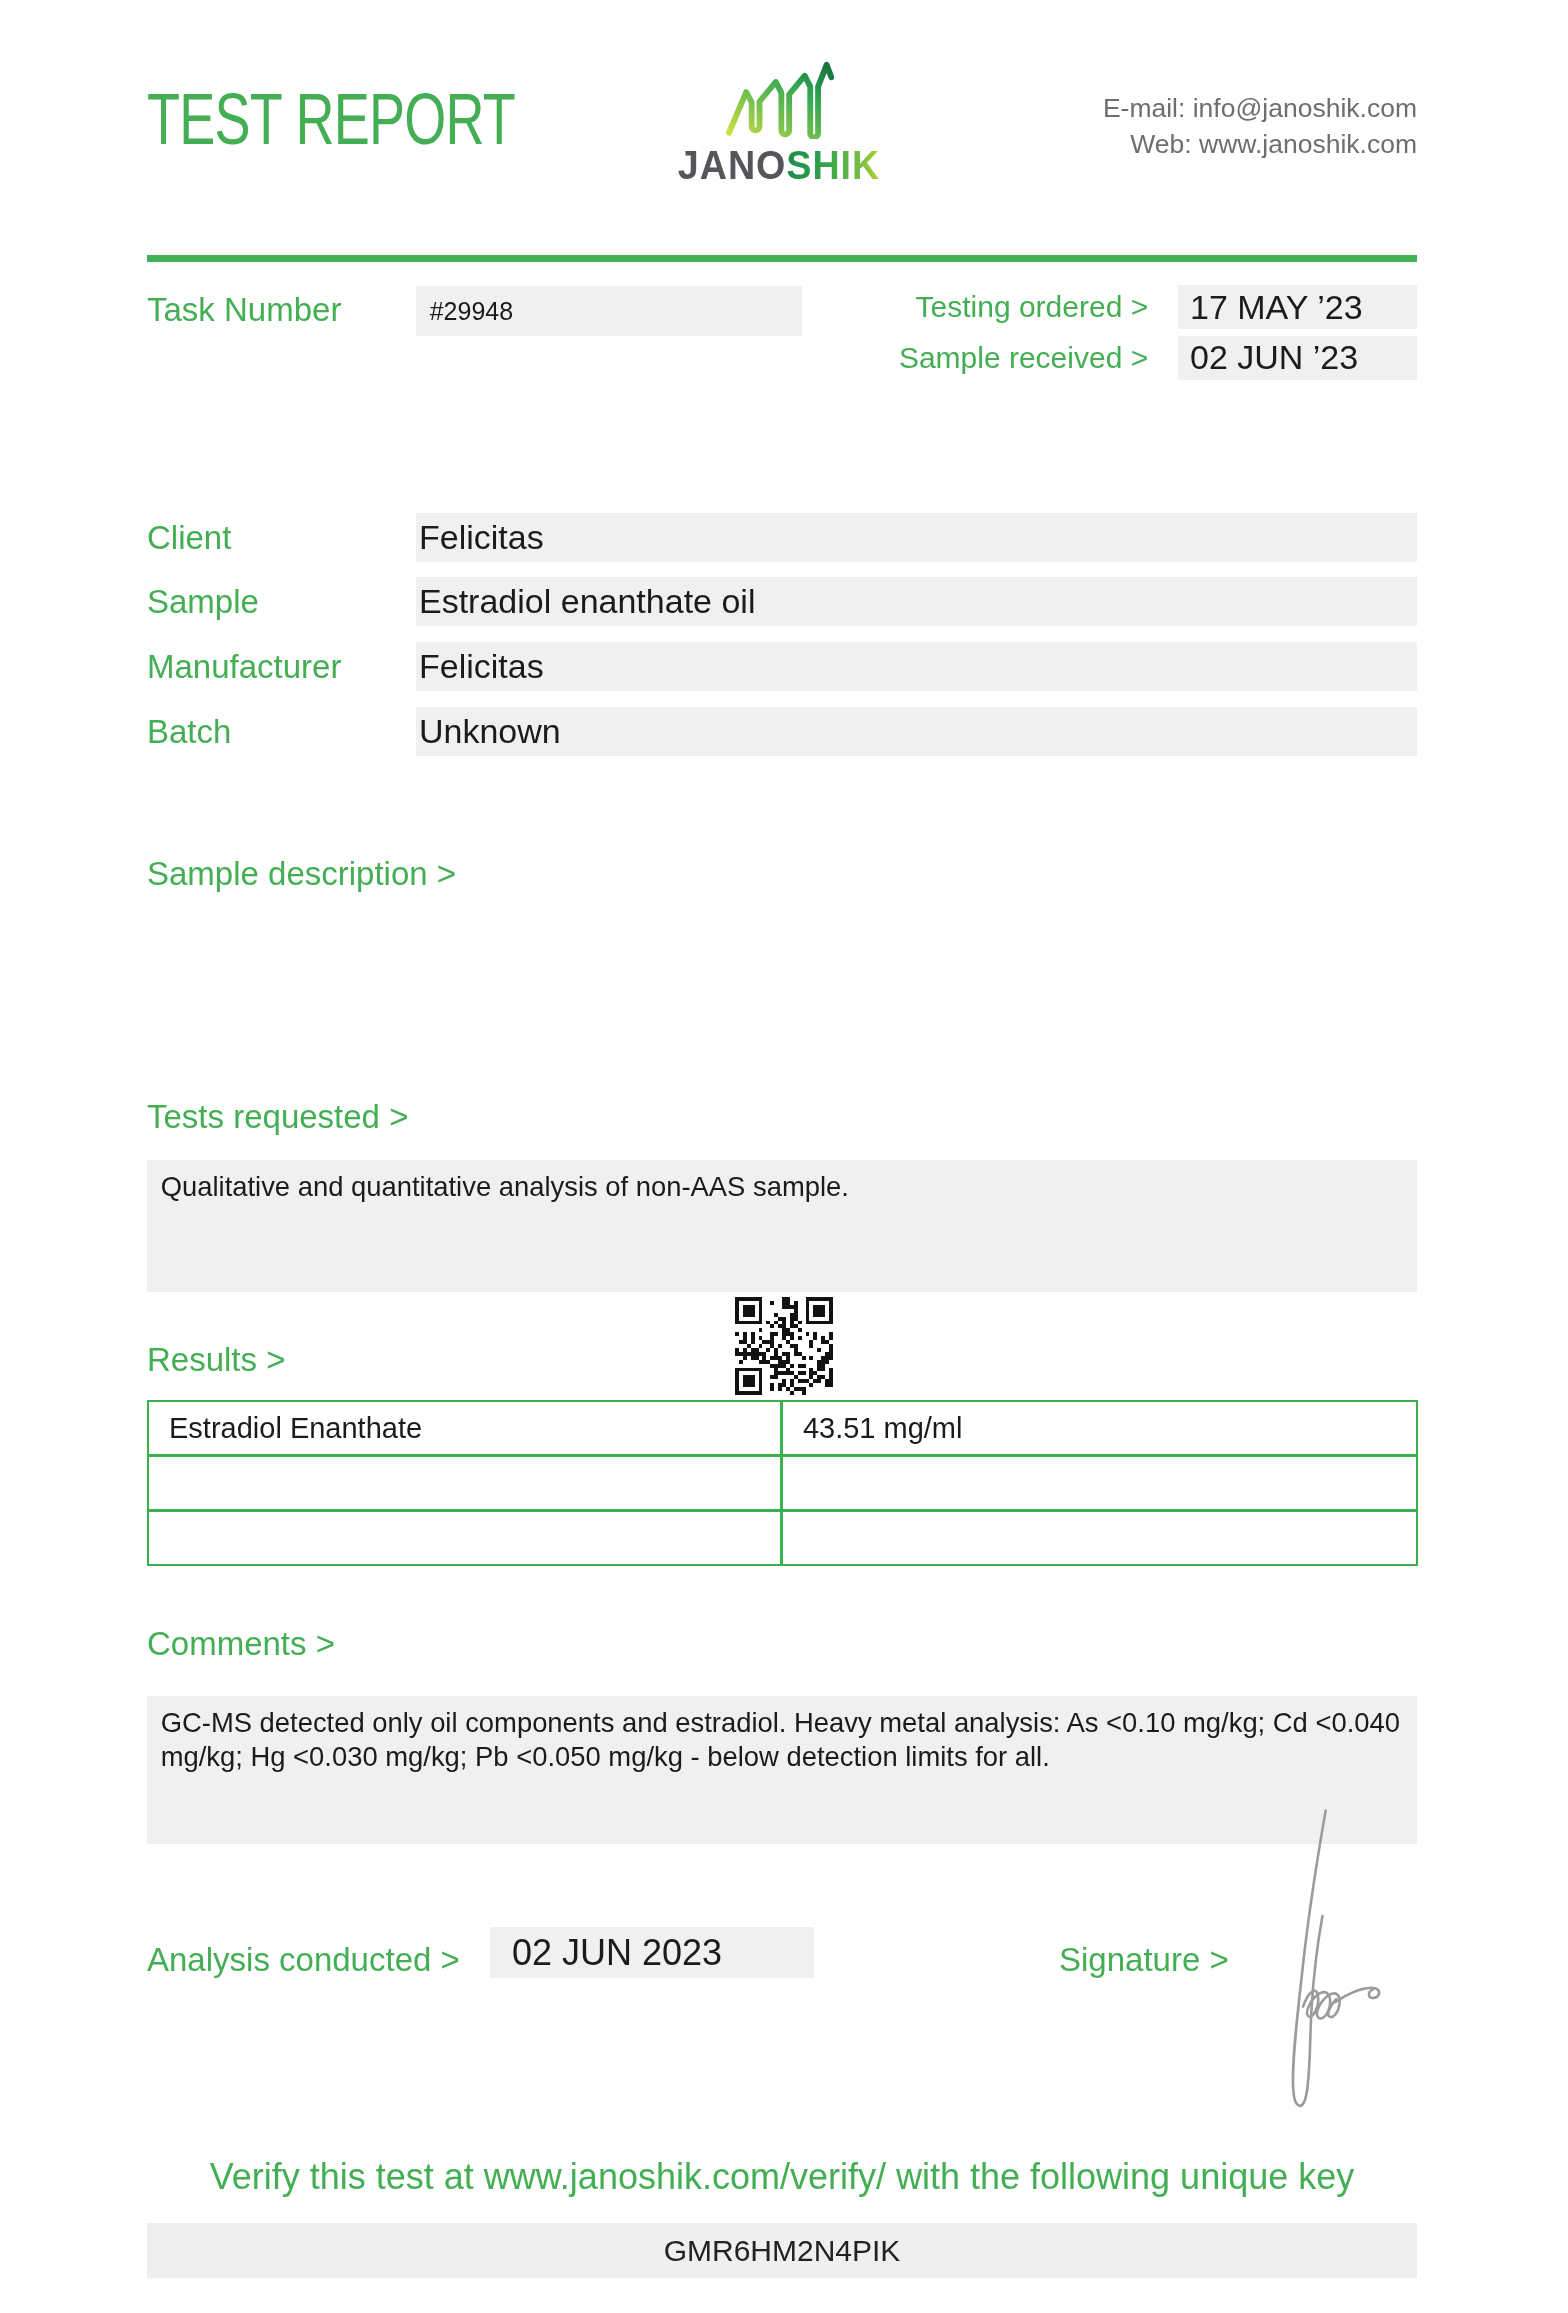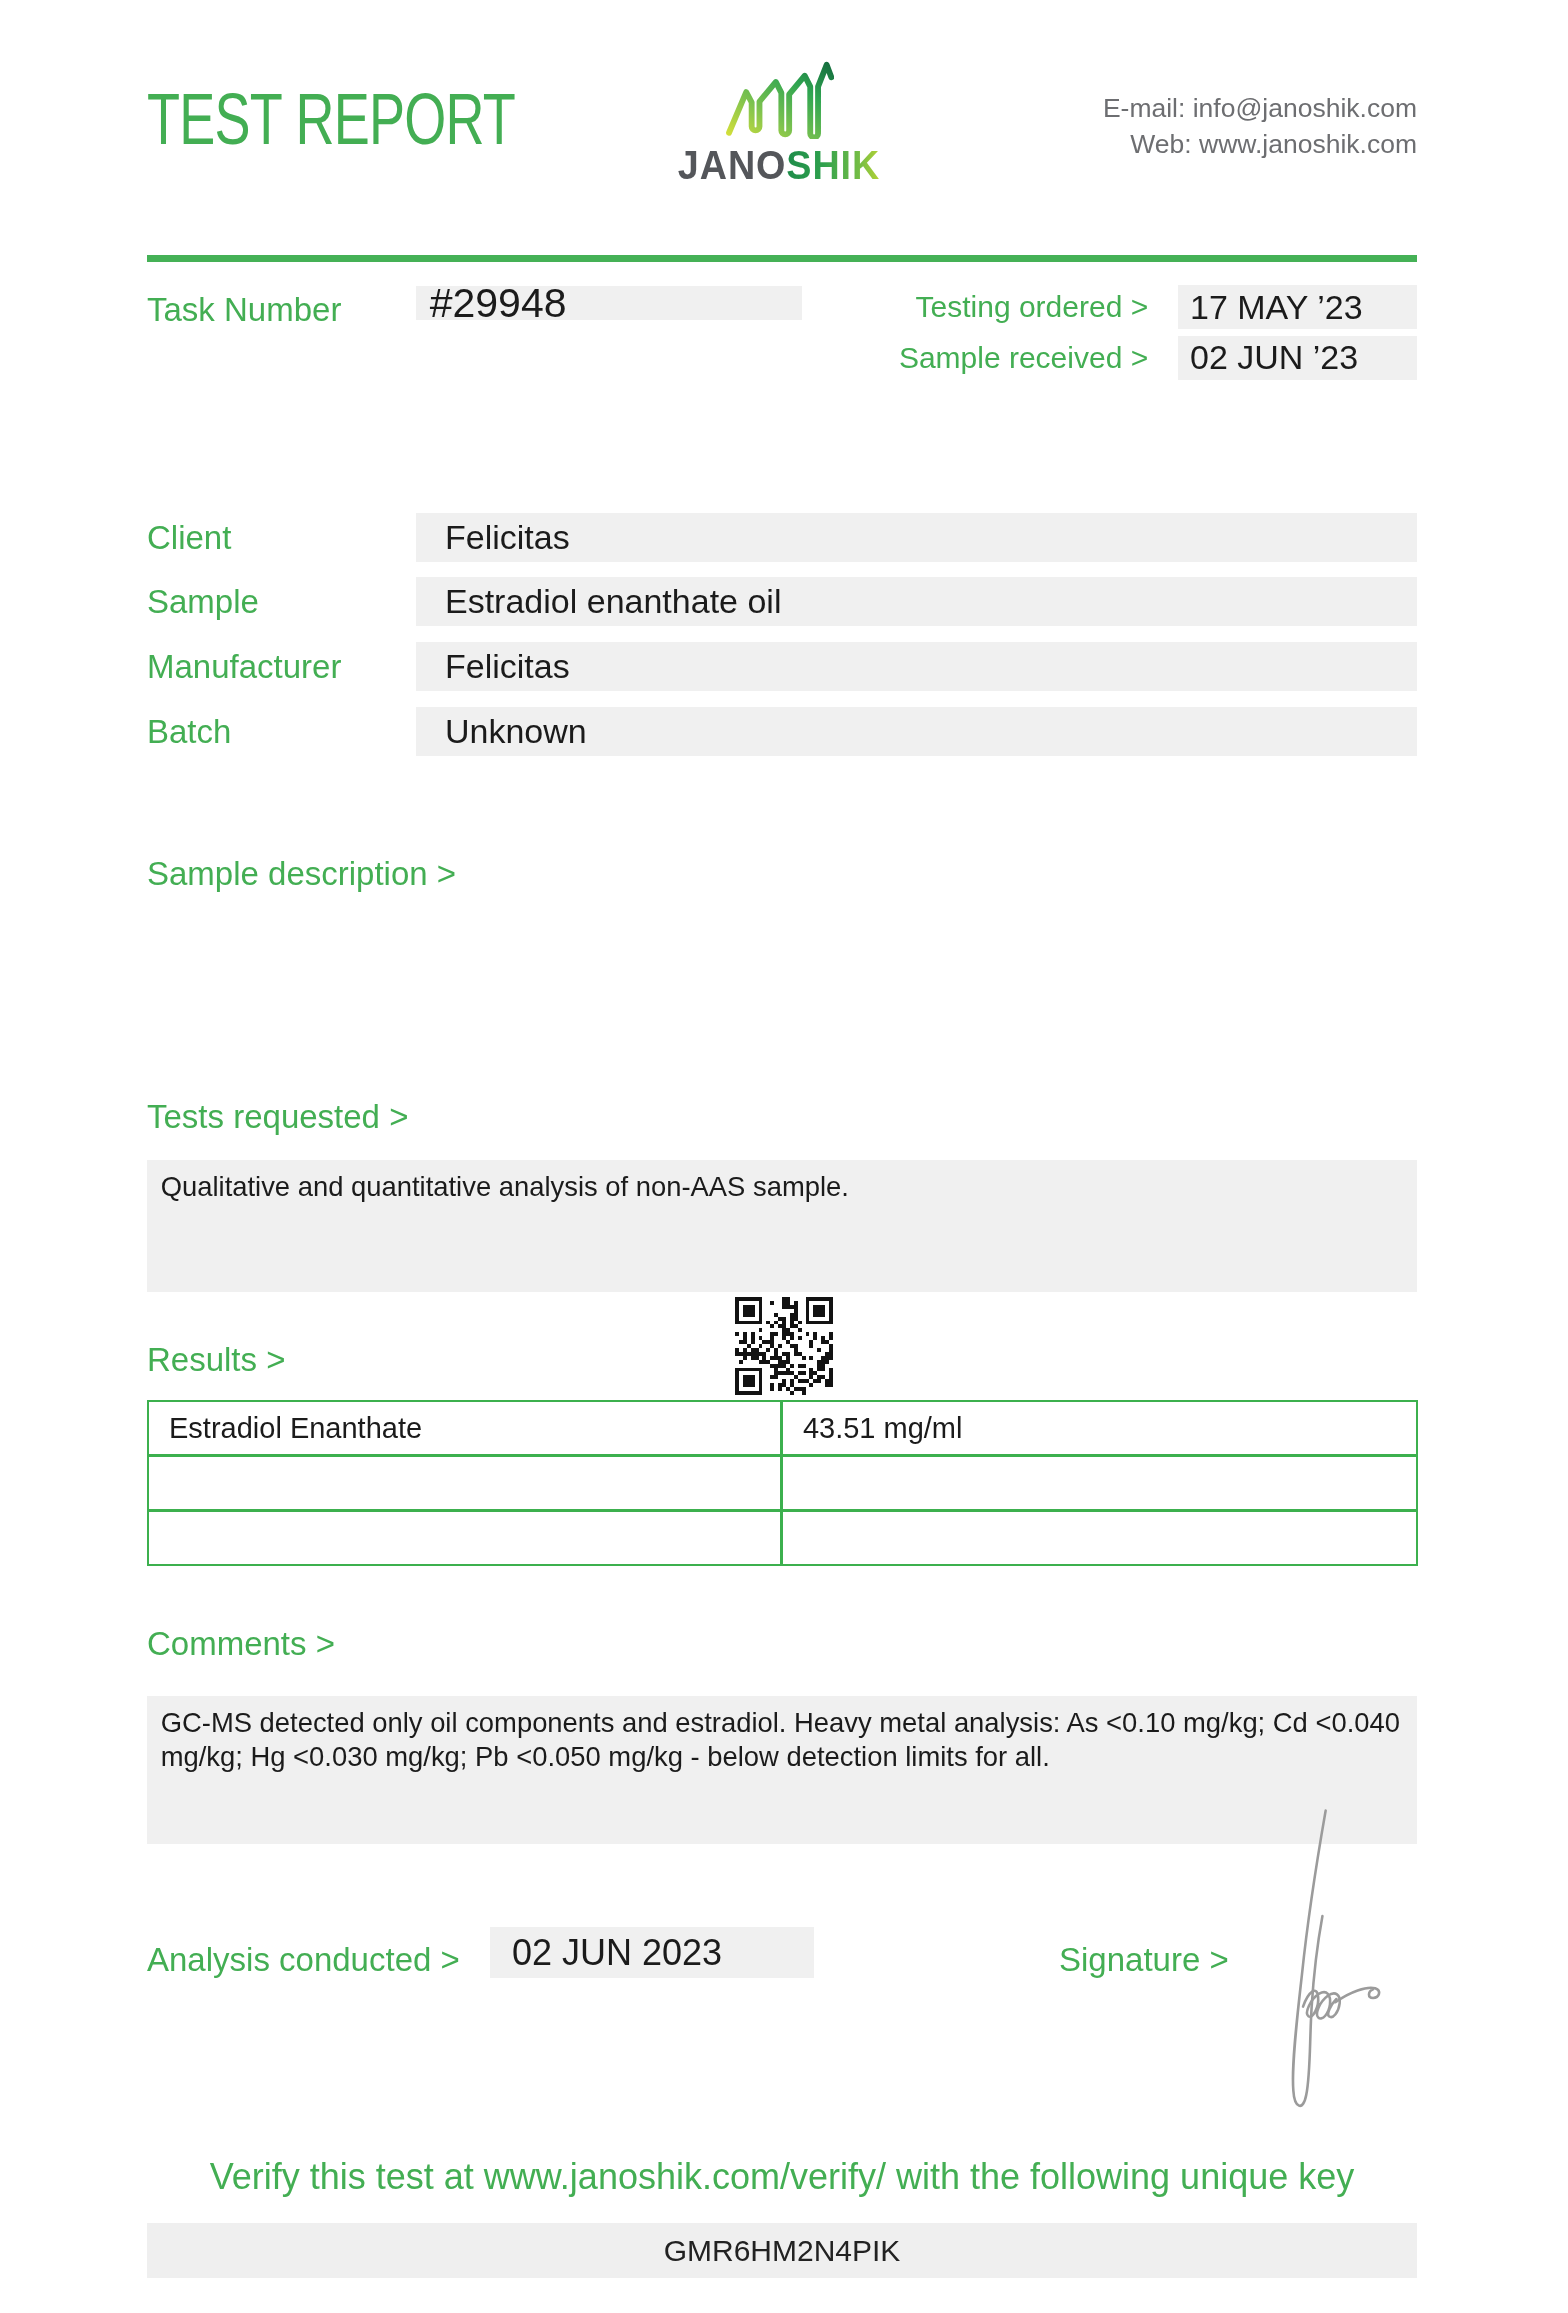--- a/index.html
+++ b/index.html
@@ -25,32 +25,32 @@
   @supports ((-webkit-background-clip:text)) {
     .shik { background:linear-gradient(90deg,#1e8c4a 0%,#2fa14d 40%,#79bf45 80%,#b5d233 100%);
             -webkit-background-clip:text; -webkit-text-fill-color:transparent; }
   }
   .contact { right:151px; top:90px; text-align:right; font-size:26.5px; line-height:36px; color:#6d6e71; }
 
   .hr { left:147px; right:151px; top:255px; height:6.9px; background:#45b156; }
 
   
   .task-label { left:147px; top:291px; font-size:33px; color:#43ae53; }
-  .task-box { left:416px; top:286px; width:372px; height:34px; background:#f0f0f0;
-              display:flex; align-items:center; padding-left:13.7px; font-size:41px; }
+  .task-box { left:416px; top:286px; width:372px; height:50px; background:#f0f0f0;
+              display:flex; align-items:center; padding-left:13.7px; font-size:25px; }
   .dates { right:151px; top:285px; }
   .date-row { display:flex; justify-content:flex-end; align-items:center; gap:30px; margin-bottom:6.9px; }
   .date-label { font-size:30px; color:#43ae53; white-space:nowrap; }
   .date-box { width:227px; height:44px; background:#f0f0f0; display:flex; align-items:center;
               padding-left:11.8px; font-size:34px; white-space:nowrap; }
 
   
   .field-label { left:147px; font-size:33px; color:#43ae53; height:49px; display:flex; align-items:center; }
   .field-box { left:416px; right:151px; height:49px; background:#f0f0f0; display:flex;
-               align-items:center; padding-left:29px; font-size:34px; }
+               align-items:center; padding-left:3px; font-size:34px; }
 
   
   .sec-label { left:147px; font-size:33px; color:#43ae53; }
   .sec-box { left:147px; right:151px; background:#f0f0f0; padding:9.8px 13.7px; box-sizing:border-box;
              font-size:27.4px; line-height:1.25; }
 
   
   .results-table {
     left:147px; right:150px; top:1400px; border:2.9px solid #3cb04e; background:#3cb04e;
     display:grid; grid-template-columns:631px 1fr; grid-auto-rows:52px; gap:2.9px;

